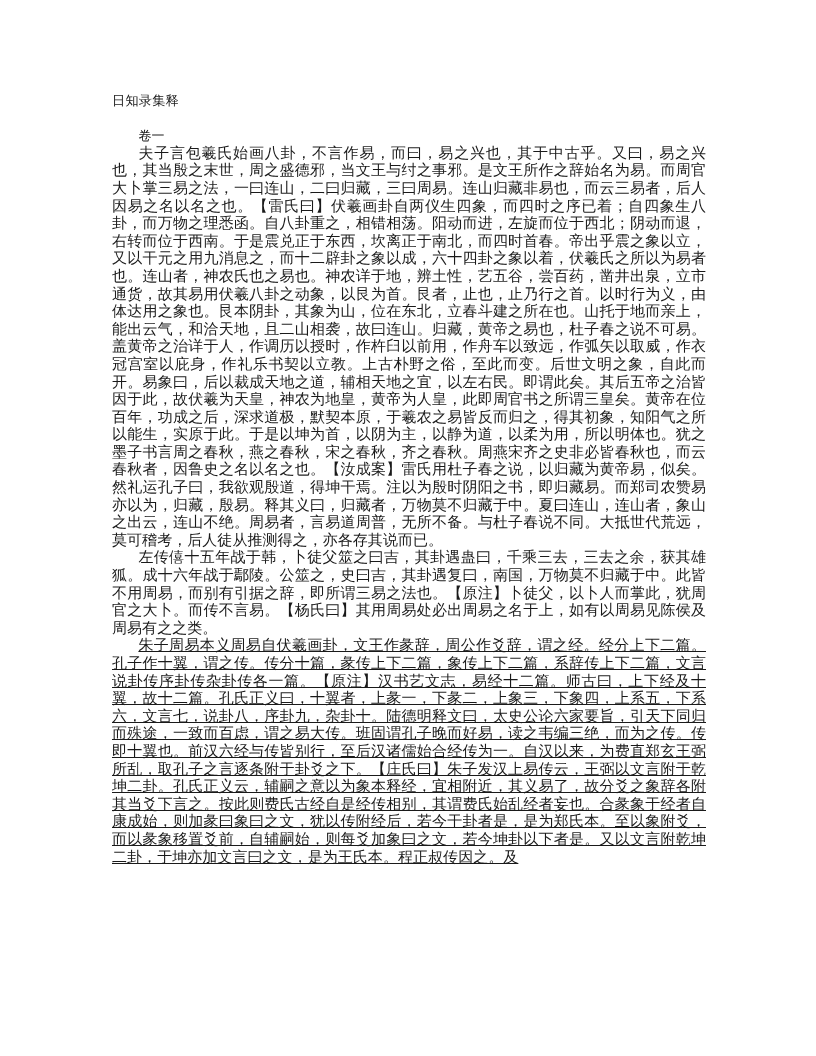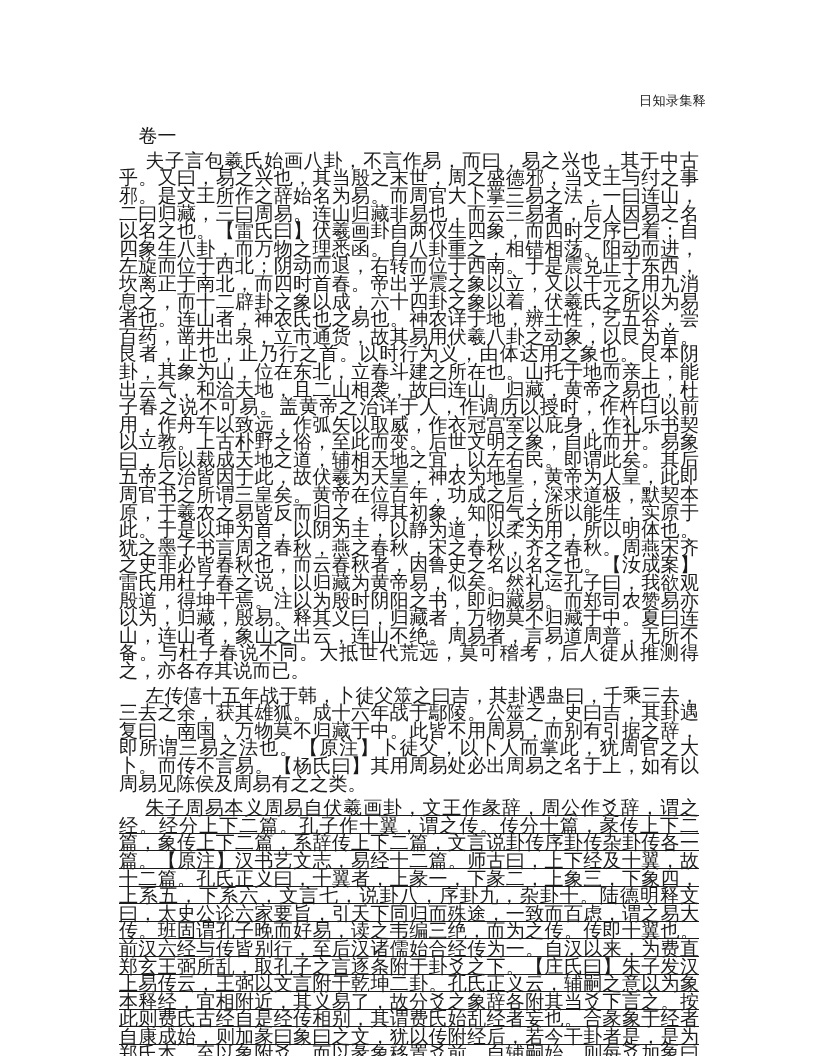--- a/index.html
+++ b/index.html
@@ -23,37 +23,37 @@
   .content {
     position: absolute;
     left: 112px;
     top: 92px;
     width: 594px;
   }
   .doc-title {
     font-size: 13.2px;
     line-height: 17.6px;
     margin: 0 0 0 0;
-    text-align: right;
+    text-align: left;
     letter-spacing: 0.2px;
   }
   .spacer-title {
     height: 17.6px;
   }
   .heading-line {
-    font-size: 19px;
+    font-size: 13px;
     line-height: 17.6px;
     text-indent: 26.4px;
     margin: 0;
     letter-spacing: 0.2px;
   }
   .para {
-    font-size: 19px;
+    font-size: 15px;
     line-height: 17.6px;
-    margin: 7px;
+    margin: 0;
     text-indent: 26.4px;
     text-align: justify;
     text-justify: inter-ideograph;
     letter-spacing: 0.05px;
     word-break: break-all;
     overflow-wrap: anywhere;
   }
   .para:last-child { margin-bottom: 0; text-decoration: underline; }
 </style>
 </head>

